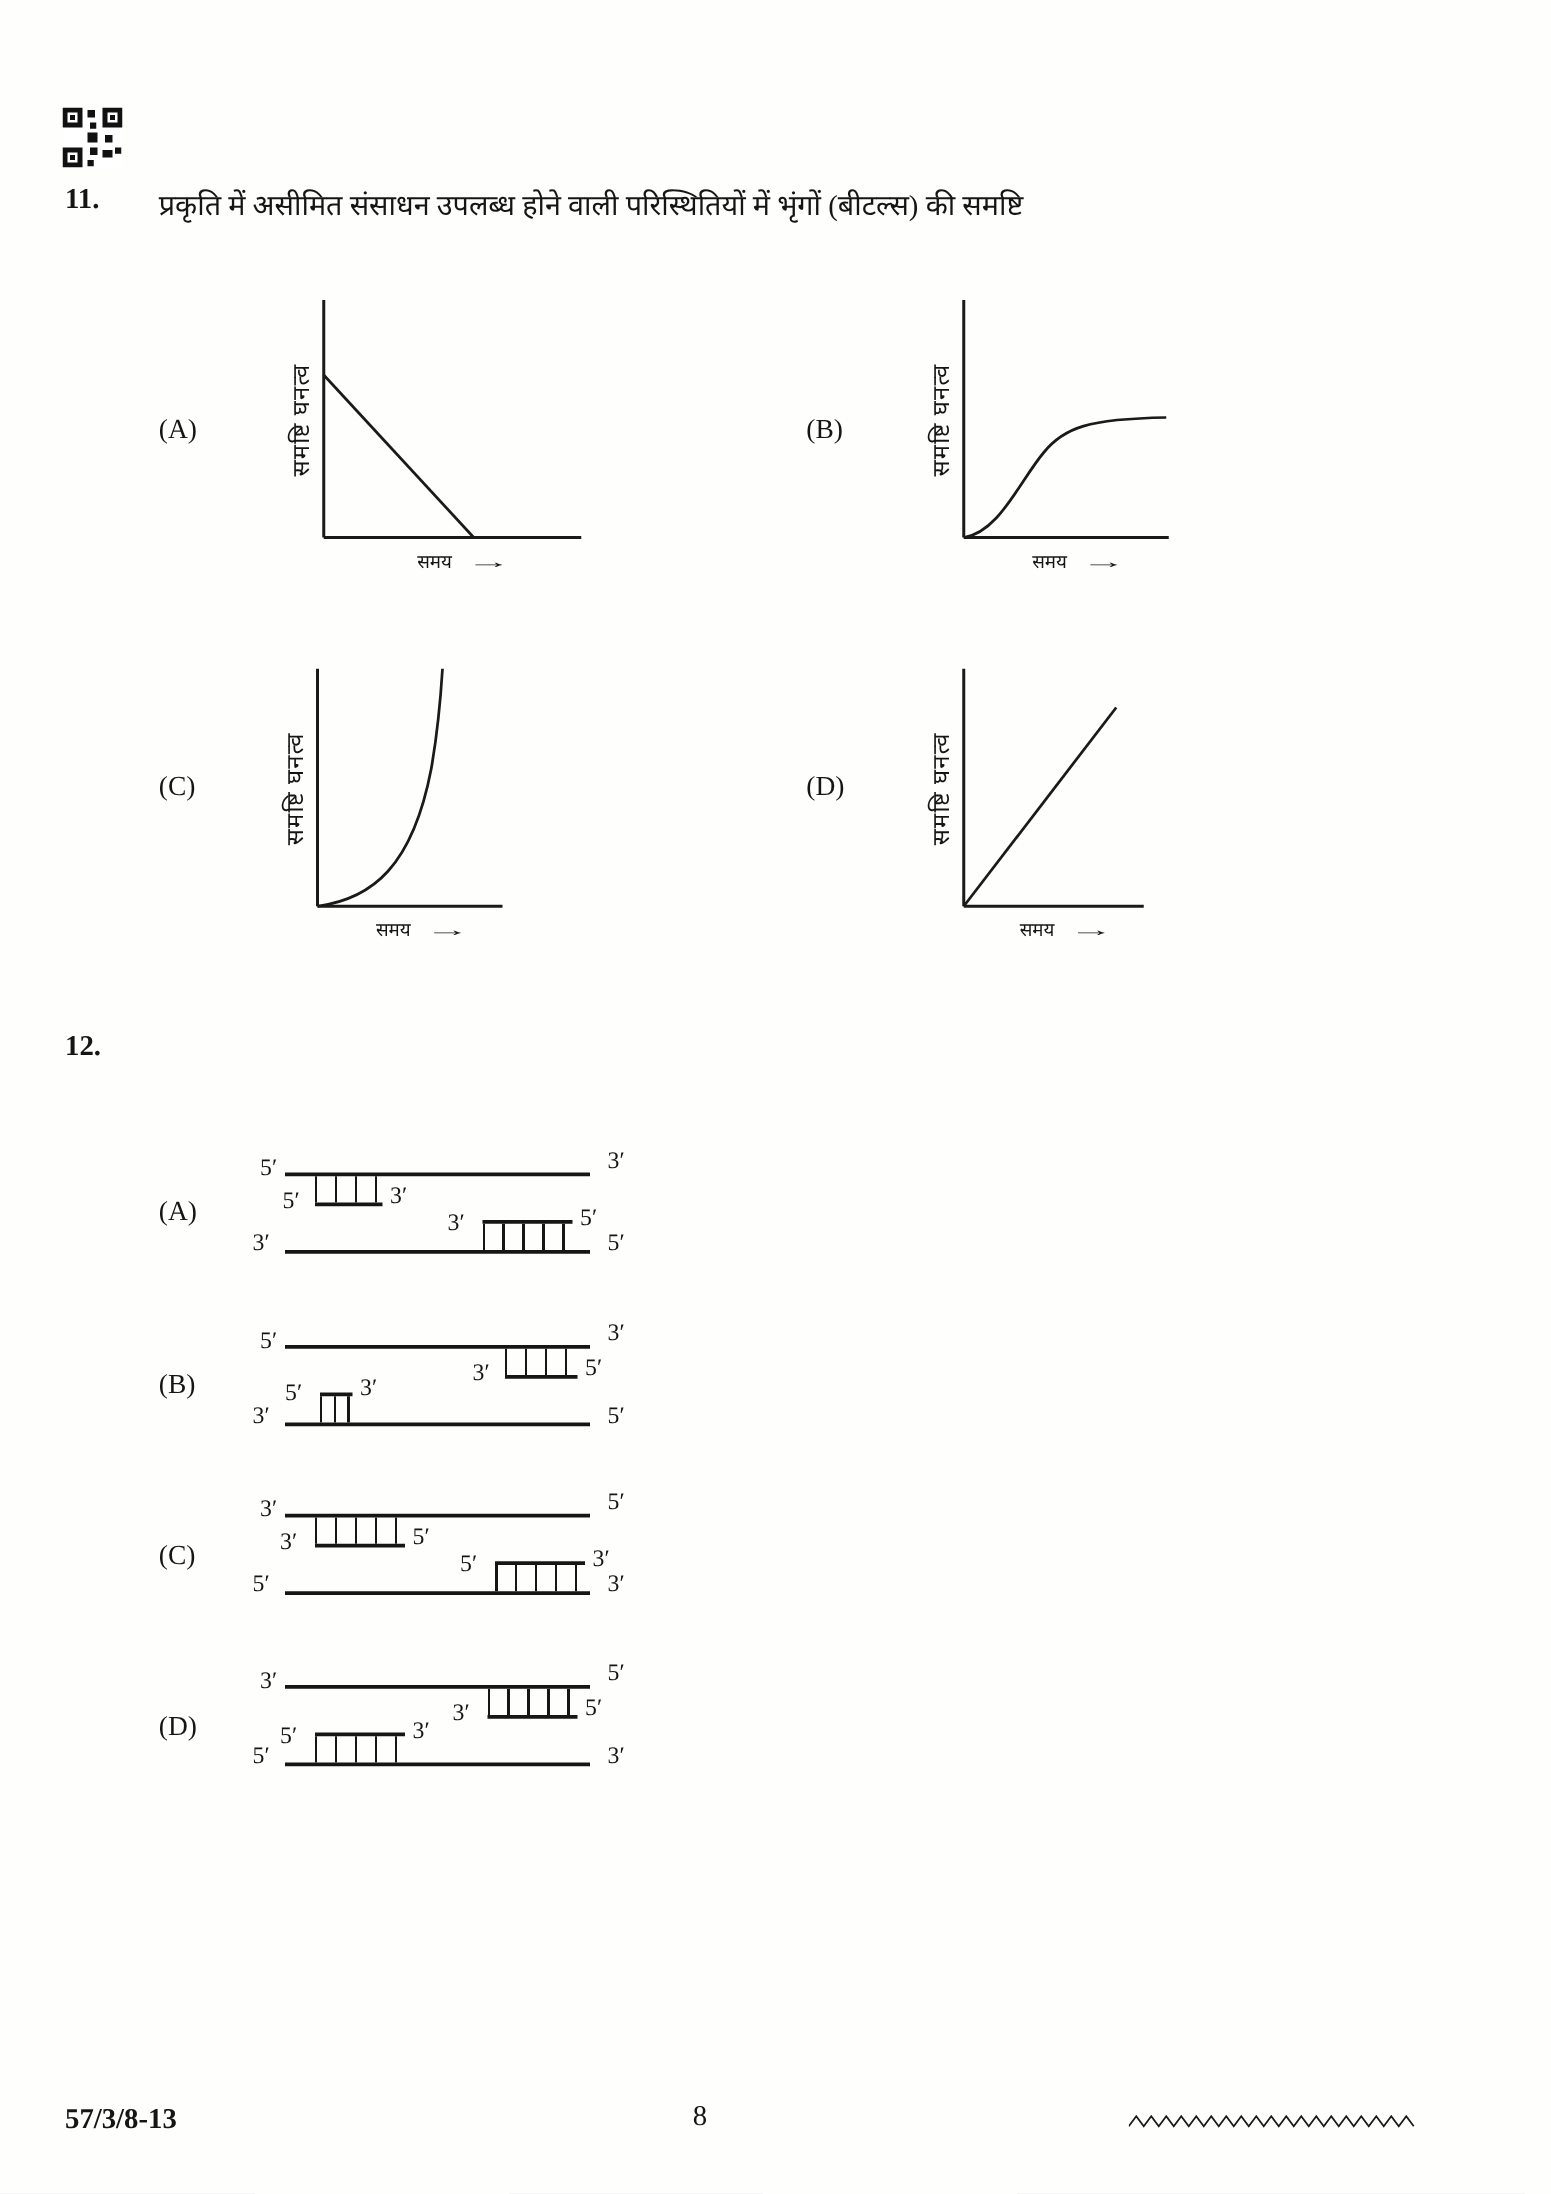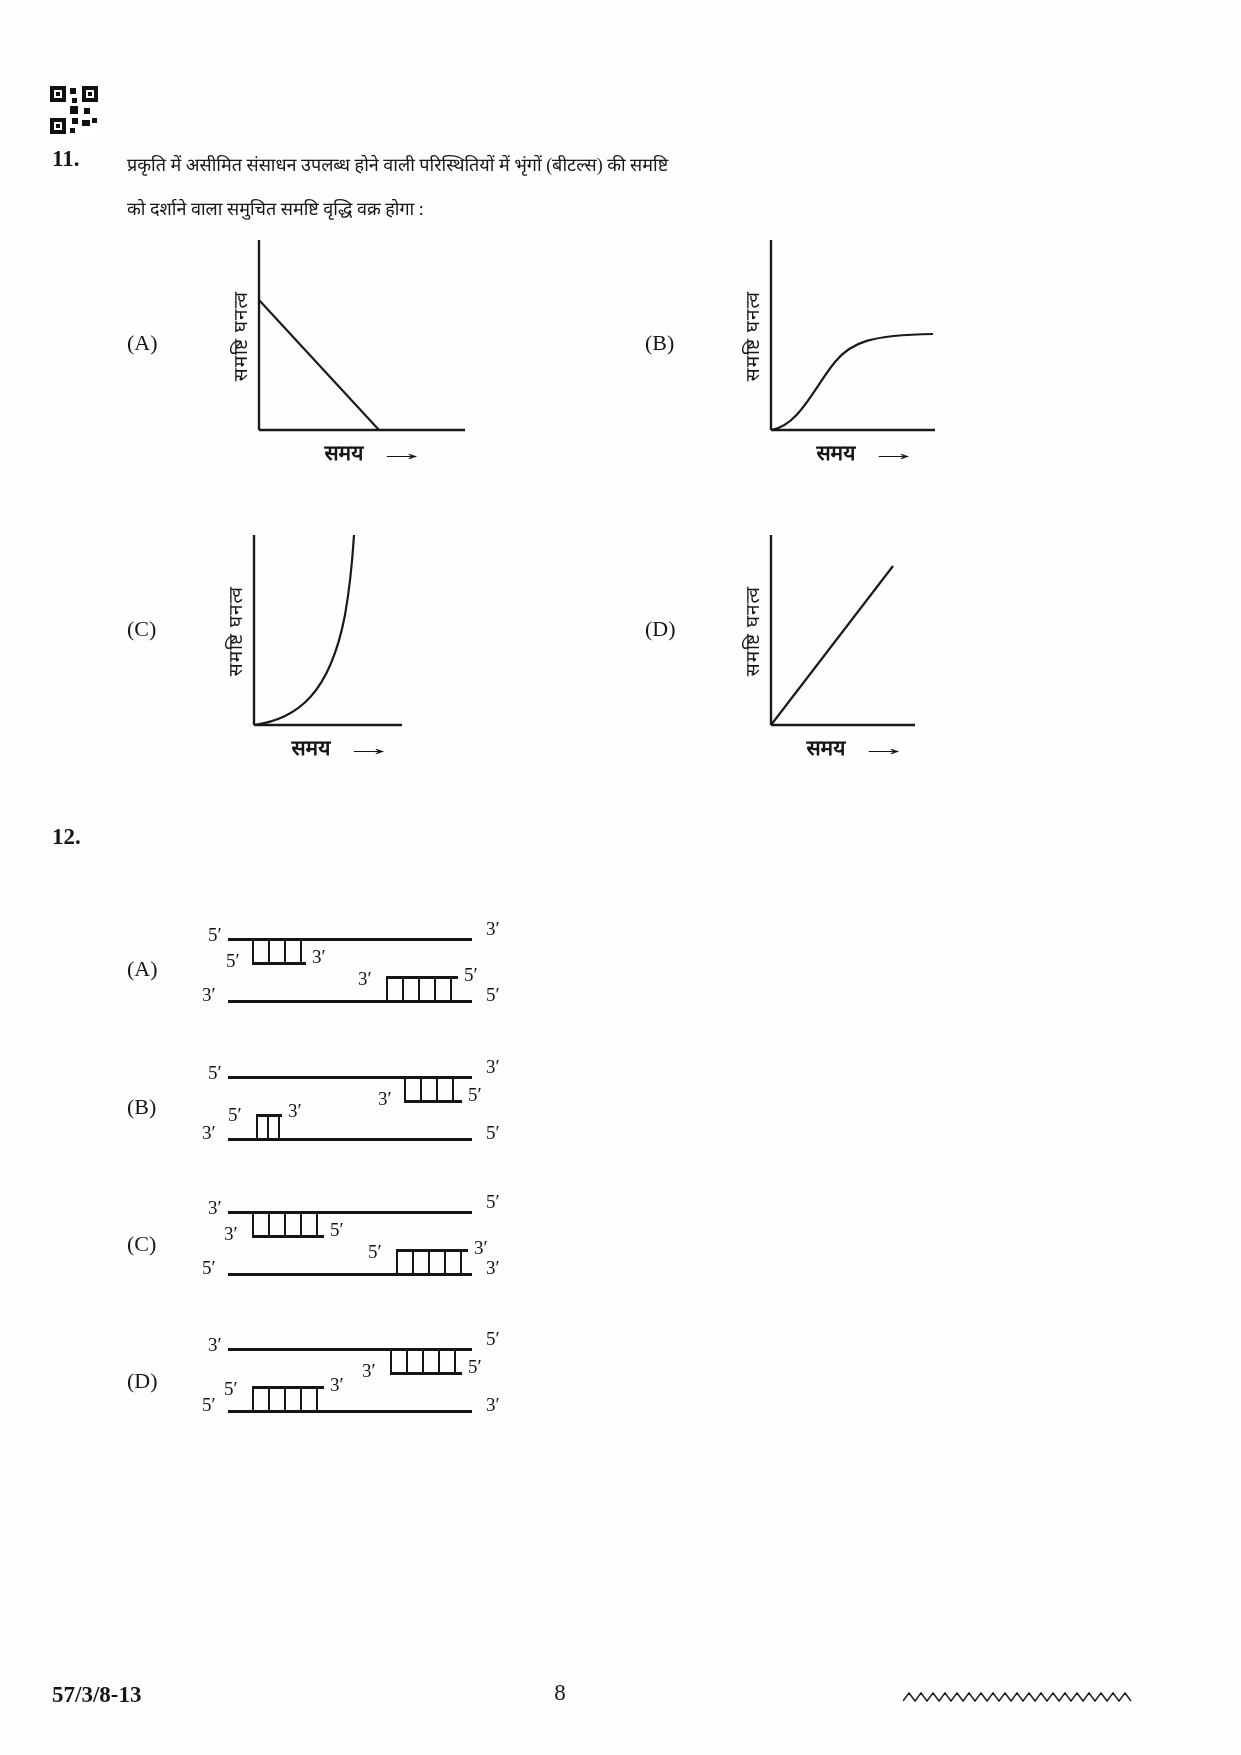--- a/index.html
+++ b/index.html
@@ -3,33 +3,33 @@
 <meta charset="utf-8">
 <style>
   * { margin:0; padding:0; box-sizing:border-box; }
   html,body { background:#e9e9e9; }
   body { font-family:"Liberation Serif","DejaVu Serif",serif; }
   .page { position:relative; width:1241px; height:1755px; margin:0 auto;
           background:#fefefd; color:#151515; overflow:hidden; }
   .abs { position:absolute; }
 
   .qnum  { font-weight:bold; font-size:23px; }
-  .qtext { font-size:18px; line-height:44px; }
+  .qtext { font-size:23px; line-height:44px; }
   .optletter { position:absolute; font-size:22px; }
 
   
   .plot { position:absolute; }
   .plot svg { display:block; }
   .ax    { stroke:#1a1a1a; stroke-width:2.4; fill:none; }
   .curve { stroke:#1a1a1a; stroke-width:2.2; fill:none; }
   .ylab  { position:absolute; left:-15px; top:50%;
            transform:translate(-50%,-50%) rotate(-90deg);
            white-space:nowrap; font-size:19px; letter-spacing:1px; }
   .xlab  { position:absolute; top:200px; left:0; width:100%;
-           text-align:center; font-size:21px; white-space:nowrap;font-weight:bold; }
+           text-align:center; font-size:15px; white-space:nowrap; }
   .arrow { display:inline-block; transform:scaleX(2.4);
            transform-origin:left center; margin-left:8px; }
 
   
   .dna { position:absolute; left:200px; width:340px; height:100px; }
   .dna .strand { position:absolute; left:28px; width:244px; height:3px; background:#161616; }
   .dna .t { top:20px; }
   .dna .b { top:82px; }
   .plab { position:absolute; font-size:19px; white-space:nowrap; }
   .primer { position:absolute;
@@ -71,21 +71,20 @@
     <g fill="#111">
       <rect x="6" y="6" width="4" height="4"></rect>
         <rect x="38" y="6" width="4" height="4"></rect>
       <rect x="6" y="38" width="4" height="4"></rect>
     </g>
   </svg>
 
   <div class="abs qnum" style="left:52px;top:146px">11.</div>
   <div class="abs qtext" style="left:127px;top:143px;width:1000px">
     <div>प्रकृति में असीमित संसाधन उपलब्ध होने वाली परिस्थितियों में भृंगों (बीटल्स) की समष्टि</div>
-    <div>को दर्शाने वाला समुचित समष्टि वृद्धि वक्र होगा :</div>
   </div>
 
   <span class="optletter" style="left:127px;top:330px">(A)</span>
   <div class="plot" style="left:255px;top:238px">
     <span class="ylab">समष्टि घनत्व</span>
     <svg width="212" height="196">
       <line class="ax" x1="4" y1="2" x2="4" y2="192"></line>
       <line class="ax" x1="4" y1="192" x2="210" y2="192"></line>
       <path class="curve" d="M4,62 L124,192"></path>
     </svg>

